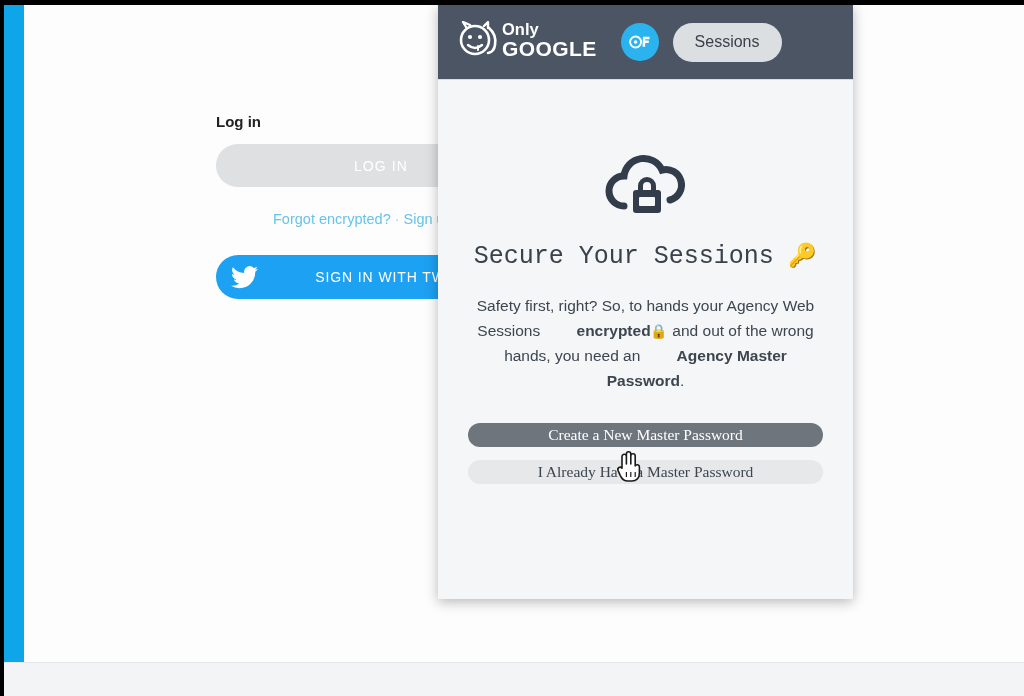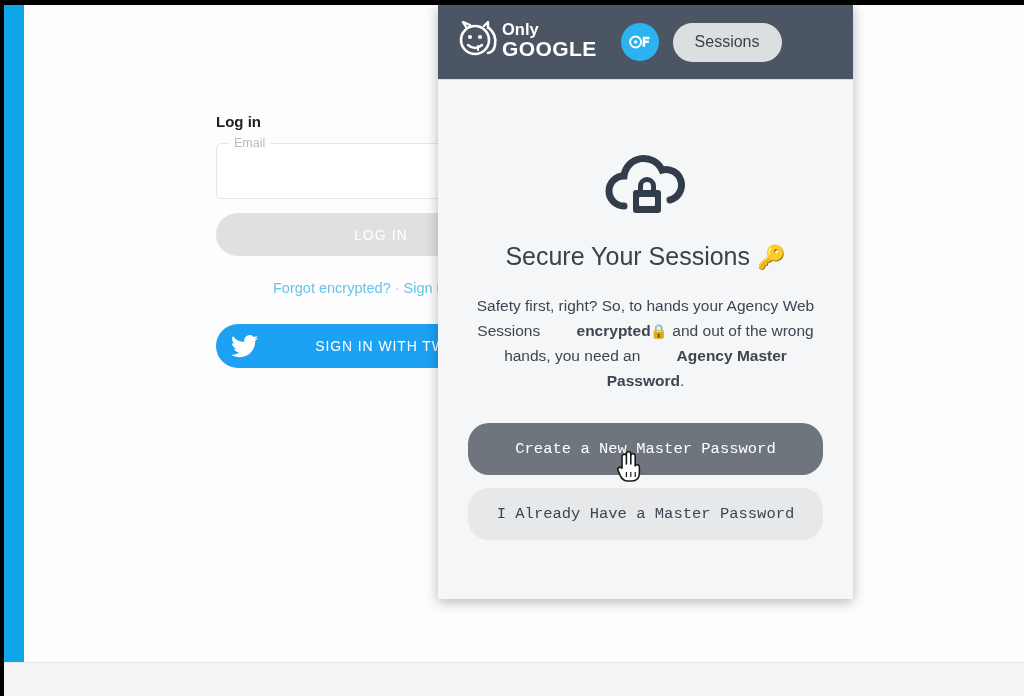--- a/index.html
+++ b/index.html
@@ -166,40 +166,41 @@
   .panel-body {
     padding: 70px 30px 0;
     text-align: center;
   }
   .cloud-lock { margin: 0 auto 22px; width: 92px; }
   .panel-h1 {
     font-size: 25px;
     color: #39414b;
     font-weight: normal;
     margin-bottom: 22px;
+    font-family: Liberation Mono, monospace;
   }
   .key-emoji { font-size: 23px; }
   .panel-p {
     font-size: 15.5px;
     line-height: 1.62;
     color: #3d4650;
     padding: 0 8px;
     margin-bottom: 30px;
   }
   .panel-p b { font-weight: bold; margin-left: 32px; }
   .lock-emoji { font-size: 14px; }
   .p-btn {
     display: block;
     width: 100%;
-    height: 52px;
+    height: 24px;
     border: none;
     border-radius: 21px;
     font-size: 15.5px;
     cursor: pointer;
-    font-family: Liberation Mono, monospace;
+    font-family: Liberation Serif, serif;
   }
   .p-btn-primary {
     background: #6f757d;
     color: #ffffff;
     margin-bottom: 13px;
   }
   .p-btn-secondary {
     background: #e6e8ea;
     color: #3d4650;
   }
@@ -222,24 +223,20 @@
 <body>
 
 <div id="screen">
 
   <div class="page">
     <div class="page-strip"></div>
 
     <div class="login">
       <div class="login-title">Log in</div>
 
-      <div class="field">
-        <span class="field-label">Email</span>
-        <span class="field-value email-value" placeholder="Email"></span>
-      </div>
 
 
       <button class="login-btn">LOG IN</button>
 
       <div class="links">
         <span>Forgot encrypted?</span><span class="sep">·</span><span>Sign up for O</span>
       </div>
 
       <div class="social twitter">
         <span class="tw-icon">

